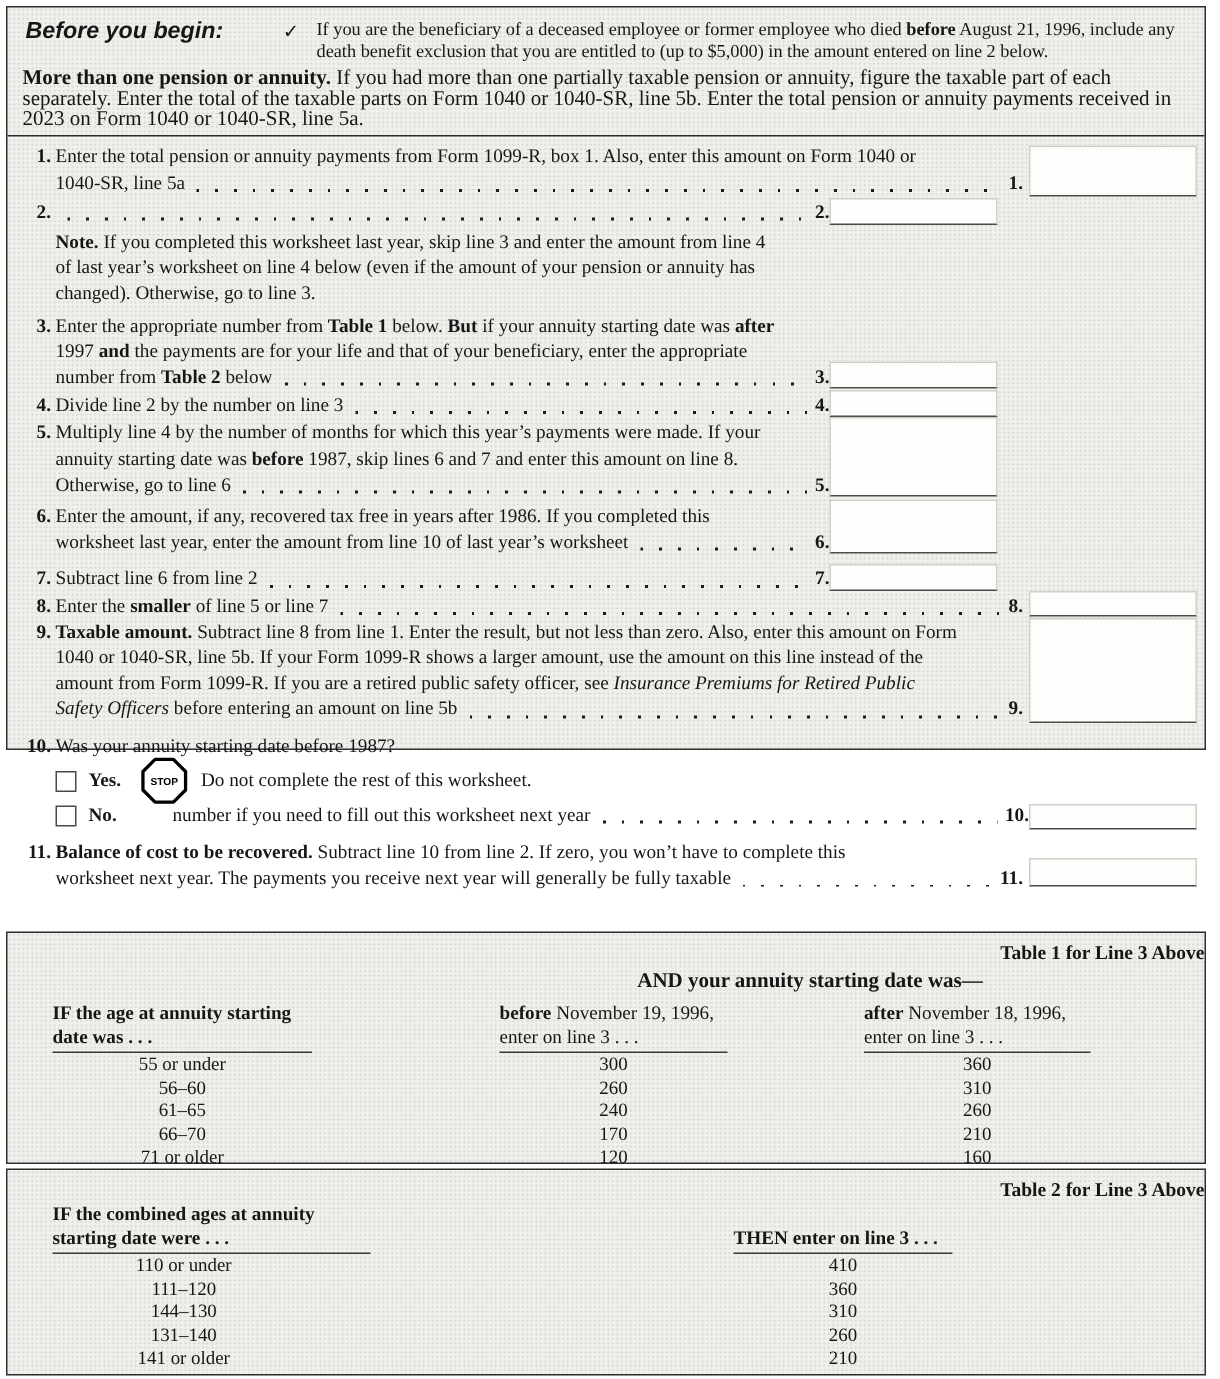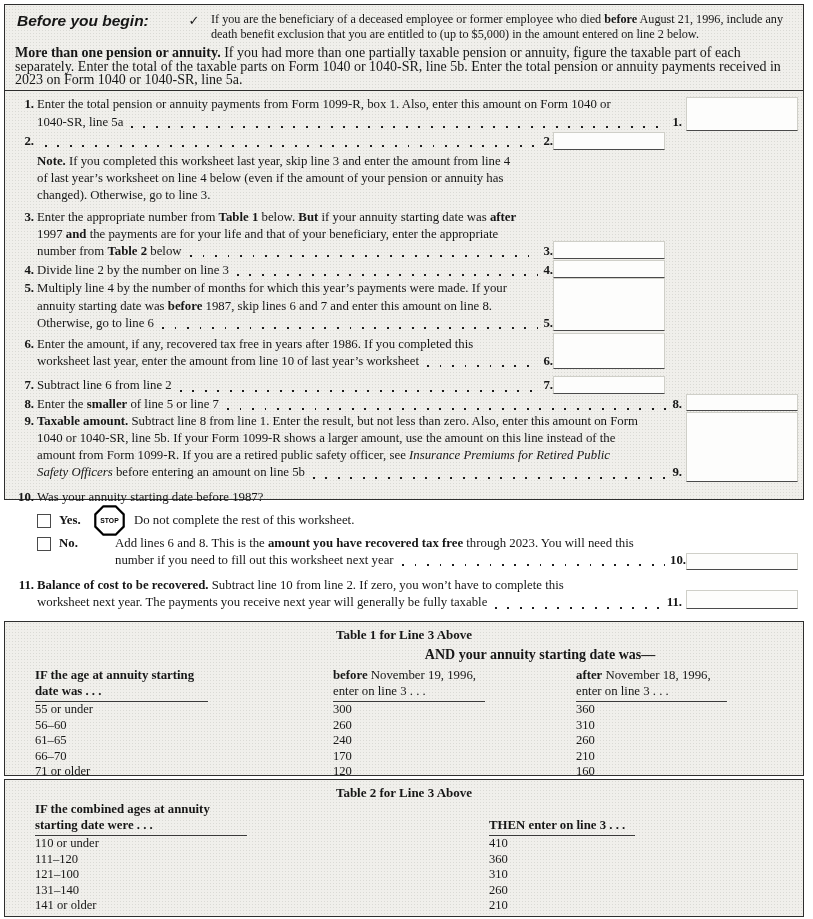--- a/index.html
+++ b/index.html
@@ -53,30 +53,30 @@
   .checkbox{flex:none;width:12px;height:12px;background:#fff;border:1.4px solid #4a4a4a;}
   .optrow.yes .checkbox{margin-right:8px;}
   .optrow.no .checkbox{margin:2px 8px 0 0;}
   .optlabel{font-weight:bold;flex:none;}
   .optrow.yes .optlabel{width:34px;}
   .optrow.no .optlabel{width:56px;}
   .stop-wrap{flex:none;margin-right:8px;line-height:0;}
   .optbody{flex:1;min-width:0;}
 
   
-  .tbl-title{text-align:center;font-weight:bold;font-size:13px;margin-top:5px;}
+  .tbl-title{text-align:right;font-weight:bold;font-size:13px;margin-top:5px;}
   .and-header{margin-left:330px;width:410px;text-align:center;font-weight:bold;
               font-size:14px;margin-top:4px;}
   .hdrzone{position:relative;}
   #table1-panel .hdrzone{height:38px;margin-top:1px;}
   #table2-panel .hdrzone{height:33px;margin-top:2px;}
   .colhdr{position:absolute;bottom:0;font-size:12.8px;line-height:15.5px;
           border-bottom:1.6px solid #3a3a3a;padding-bottom:2px;}
   .trow{position:relative;height:15.6px;font-size:12.6px;}
-  .tcell{position:absolute;}
+  .tcell{position:absolute;text-align:center;}
   
   .t1c1h{left:30px;width:173px;font-weight:bold;}
   .t1c2h{left:328px;width:152px;}
   .t1c3h{left:571px;width:151px;}
   .t1c1{left:30px;width:173px;}
   .t1c2{left:328px;width:152px;}
   .t1c3{left:571px;width:151px;}
   
   .t2c1h{left:30px;width:212px;font-weight:bold;}
   .t2c2h{left:484px;width:146px;font-weight:bold;}
@@ -237,21 +237,20 @@
             <text x="18" y="20.8" text-anchor="middle" font-family="Liberation Sans, sans-serif" font-size="7.4" font-weight="bold">STOP</text>
           </svg>
         </span>
         <span class="tx"><span>Do not complete the rest of this worksheet.</span></span>
       </div>
 
       <div class="optrow no">
         <span class="checkbox"></span>
         <span class="optlabel">No.</span>
         <div class="optbody">
-          <div class="tl"><span>Add lines 6 and 8. This is the </span><span class="rt-b">amount you have recovered tax free</span><span> through 2023. You will need this</span></div>
           <div class="lastl">
               <span class="tx"><span>number if you need to fill out this worksheet next year</span></span>
               <span class="leader"></span>
               <span class="amt">10.</span>
             </div>
         </div>
       </div>
       <div class="entry outer" style="height:17px;bottom:-1px;"></div>
     </div>
 
@@ -325,21 +324,21 @@
     </div>
     <div class="trow">
       <span class="tcell t2c1">110 or under</span>
       <span class="tcell t2c2">410</span>
     </div>
     <div class="trow">
       <span class="tcell t2c1">111–120</span>
       <span class="tcell t2c2">360</span>
     </div>
     <div class="trow">
-      <span class="tcell t2c1">121–100</span>
+      <span class="tcell t2c1">144–130</span>
       <span class="tcell t2c2">310</span>
     </div>
     <div class="trow">
       <span class="tcell t2c1">131–140</span>
       <span class="tcell t2c2">260</span>
     </div>
     <div class="trow">
       <span class="tcell t2c1">141 or older</span>
       <span class="tcell t2c2">210</span>
     </div>

